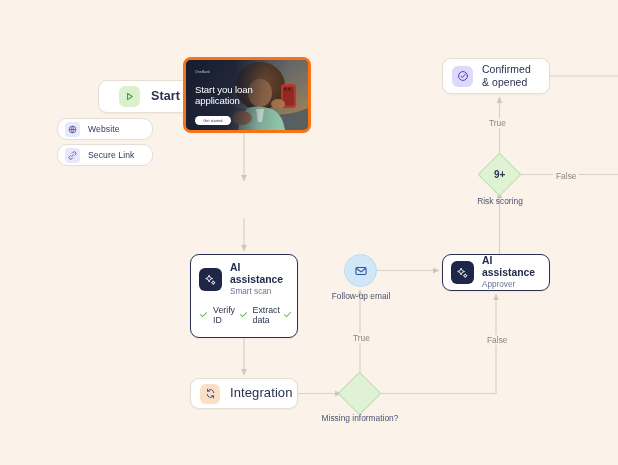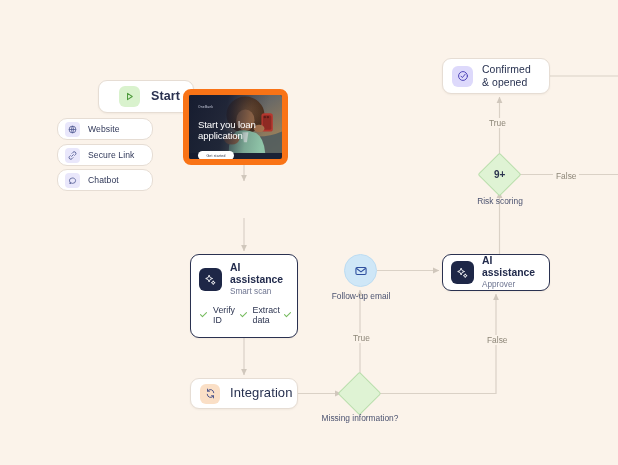--- a/index.html
+++ b/index.html
@@ -52,24 +52,23 @@
     display: flex; align-items: center; gap: 8px; padding: 8px 7px;
   }
   .chip .ico { width: 15px; height: 15px; background: #e9e7fb; border-radius: 4px; }
   .chip .node-label { font-size: 8.6px; color: #2f3758; }
   #chip-website { top: 118px; }
   #chip-secure  { top: 144px; }
   #chip-chatbot { top: 169px; }
 
   
   #node-hero {
-    position: absolute; left: 183px; top: 57px; width: 105px; height: 76px;
-    border-radius: 8px; overflow: hidden; border: 6px solid #f97316;
+    position: absolute; left: 183px; top: 57px; width: 128px; height: 76px;
+    border-radius: 8px; overflow: hidden; border: 3px solid #f97316;
     background: #1b2235;
-    margin-top: 32px;
   }
   #node-hero .photo { position: absolute; inset: 0; }
   #node-hero .overlay {
     position: absolute; inset: 0;
     background: linear-gradient(100deg, rgba(20,26,45,.93) 0%, rgba(22,28,48,.84) 38%, rgba(30,34,52,.18) 62%, rgba(30,34,52,0) 78%);
   }
   #node-hero .brand { position: absolute; left: 9px; top: 10px; font-size: 3.2px; color: #cfd3e4; letter-spacing: .3px; }
   #node-hero .htitle {
     position: absolute; left: 9px; top: 24px; width: 74px;
     color: #fff; font-size: 9.6px; line-height: 1.18; letter-spacing: -.1px;
@@ -224,28 +223,20 @@
     <span class="ico">
       <svg width="9" height="9" viewBox="0 0 14 14" fill="none" stroke="#3f4a86" stroke-width="1.2" stroke-linecap="round">
         <path d="M5.7,8.3 L8.3,5.7"></path>
         <path d="M6.2,3.6 L7.6,2.2 A2.5,2.5 0 0 1 11.8,5.4 L10.4,6.8"></path>
         <path d="M7.8,10.4 L6.4,11.8 A2.5,2.5 0 0 1 2.2,8.6 L3.6,7.2"></path>
       </svg>
     </span>
     <span class="node-label">Secure Link</span>
   </div>
 
-  <div class="chip" id="chip-chatbot">
-    <span class="ico">
-      <svg width="9" height="9" viewBox="0 0 14 14" fill="none" stroke="#3f4a86" stroke-width="1.1" stroke-linejoin="round">
-        <path d="M11.8,7.2 A4.8,4.2 0 1 1 6.3,3.1 A4.8,4.2 0 0 1 11.8,7.2 Z M4.4,10.6 L3,12.4 L3.4,10.1"></path>
-      </svg>
-    </span>
-    <span class="node-label">Chatbot</span>
-  </div>
 
   <div id="node-hero">
     <svg class="photo" viewBox="0 0 122 76" preserveAspectRatio="xMidYMid slice">
       <defs>
         <linearGradient id="gbg" x1="0" y1="0" x2="1" y2="1">
           <stop offset="0" stop-color="#3b4256"></stop>
             <stop offset="0.5" stop-color="#6b6a66"></stop>
             <stop offset="1" stop-color="#b08a55"></stop>
         </linearGradient>
         <radialGradient id="ghair" cx="0.5" cy="0.4" r="0.6">

